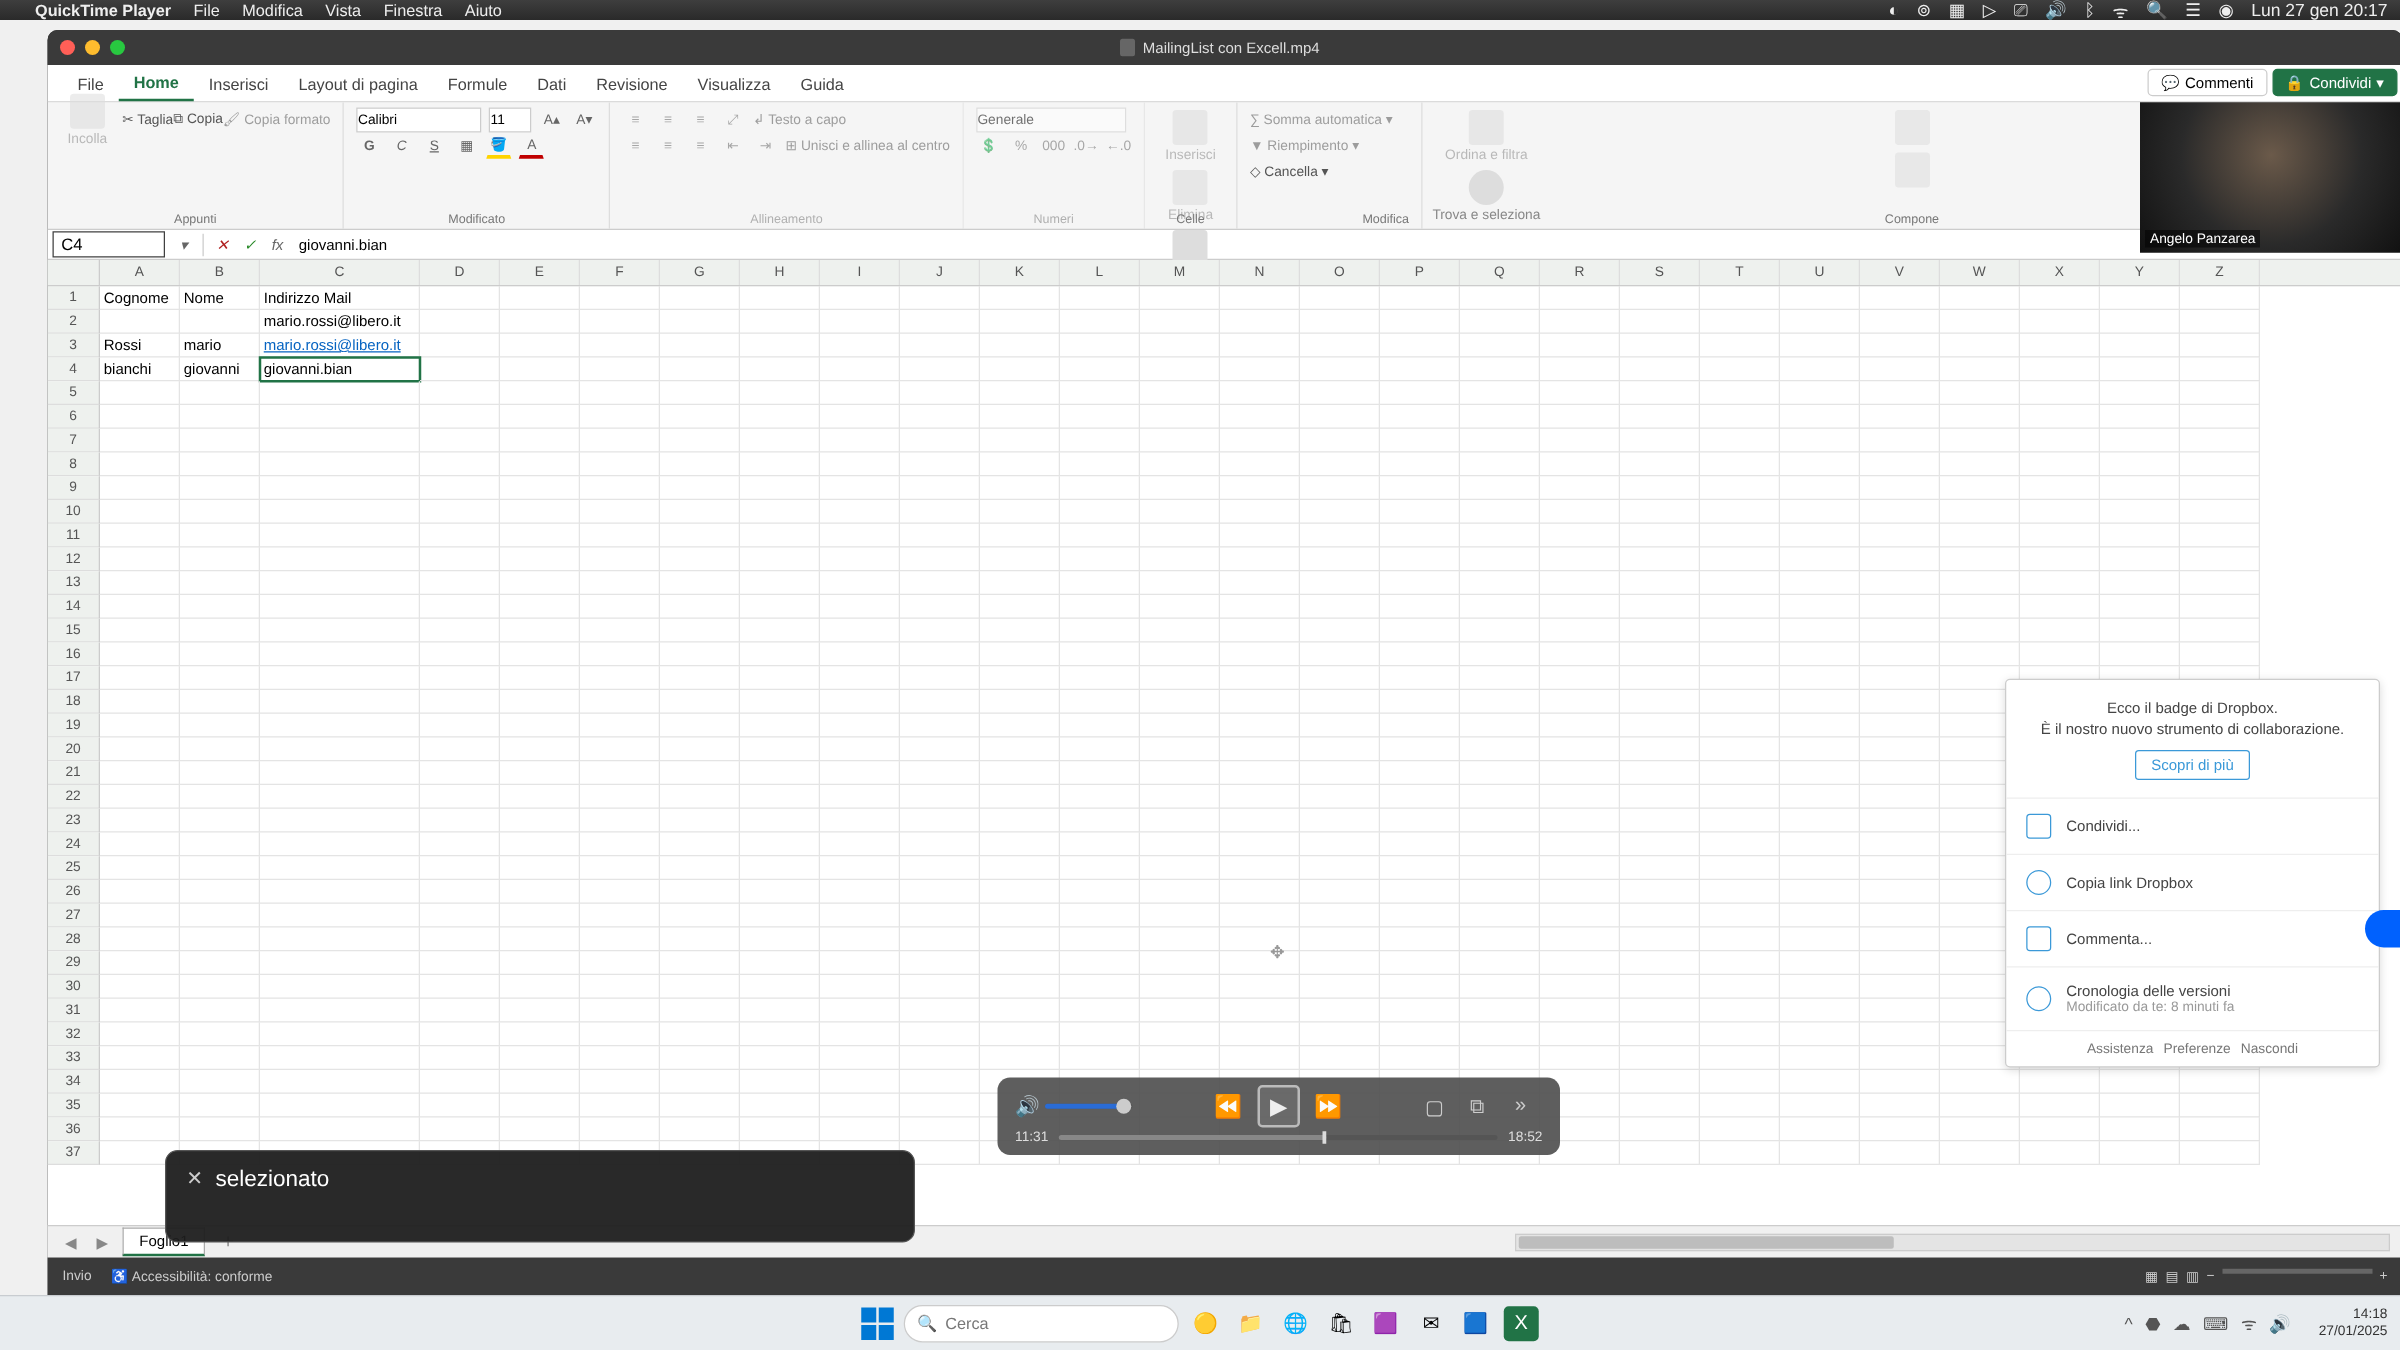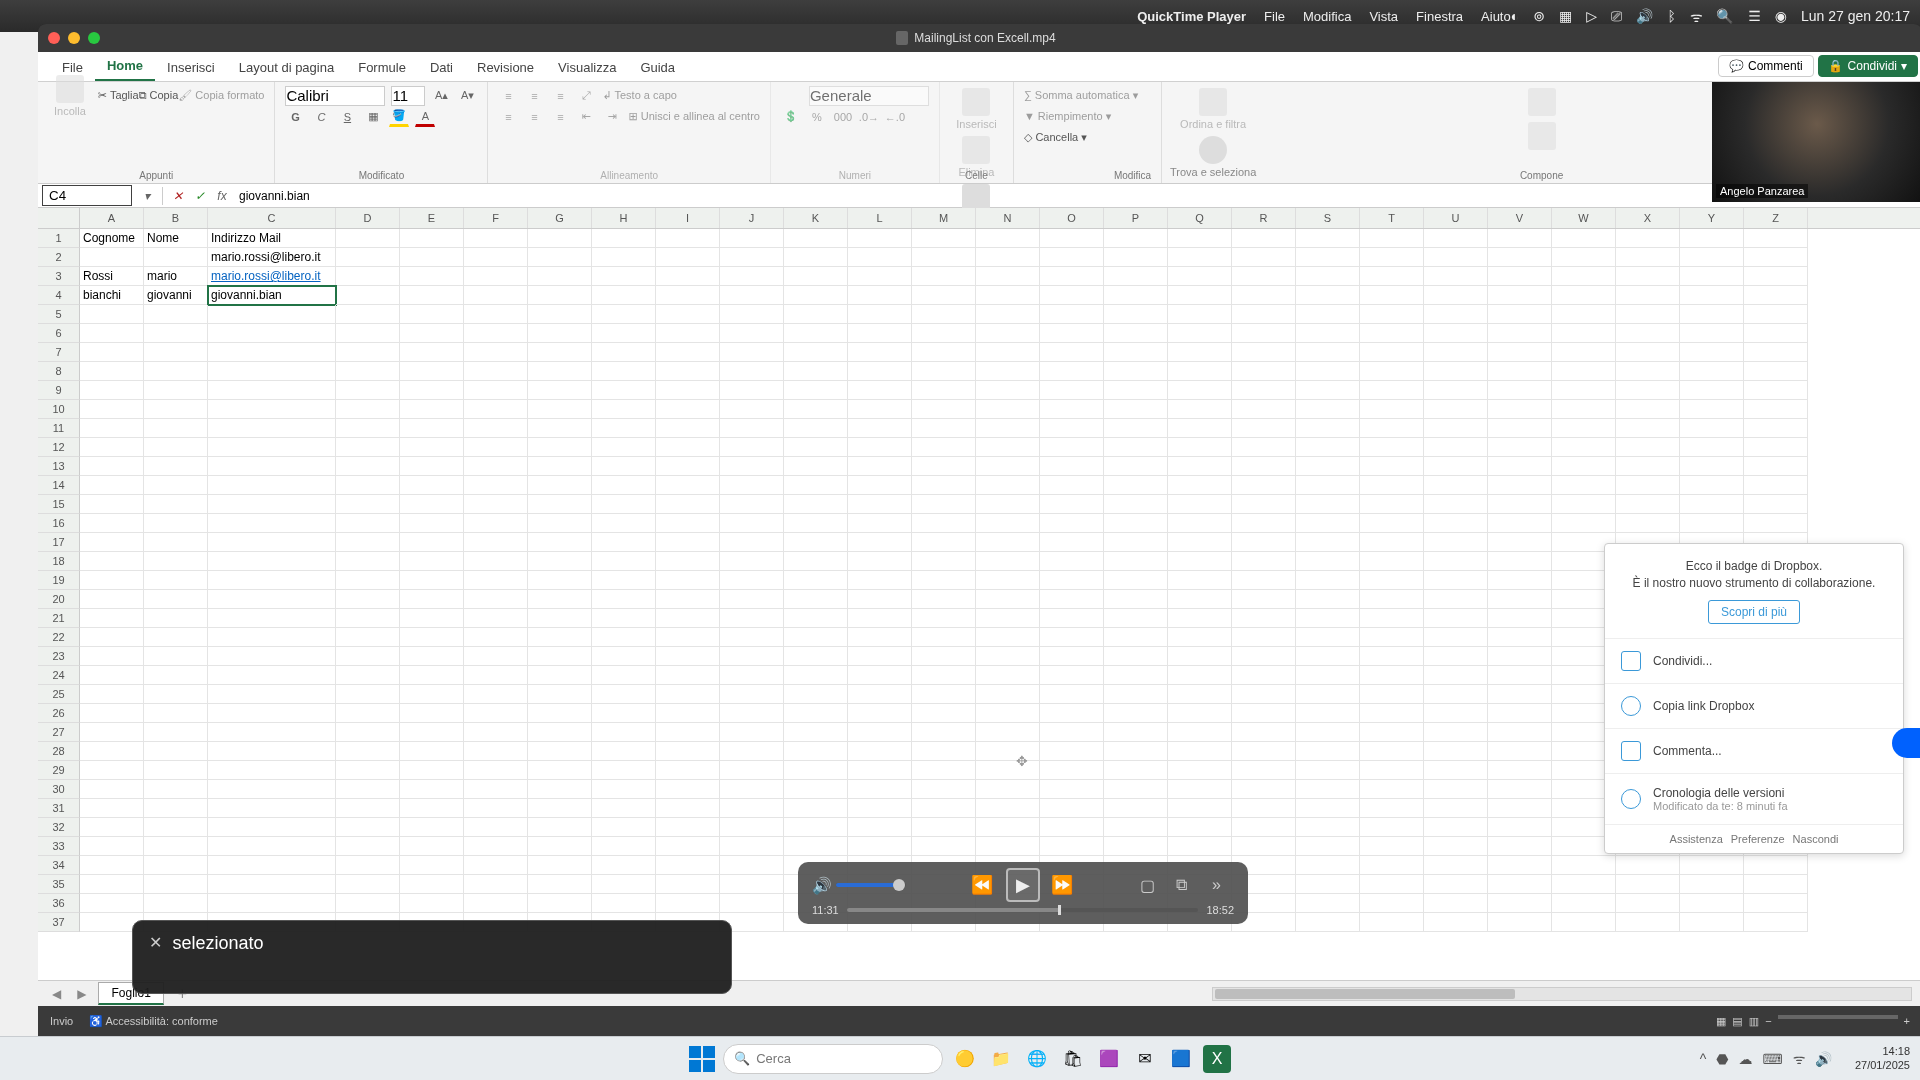--- a/index.html
+++ b/index.html
@@ -1,19 +1,19 @@
 <!DOCTYPE html>
 <html><head>
 <meta charset="utf-8">
 <style>
 * { margin: 0; padding: 0; box-sizing: border-box; font-family: -apple-system, "Segoe UI", Arial, sans-serif; }
 body { width: 1920px; height: 1080px; overflow: hidden; background: #f0f0f0; position: relative; }
 
 
-.mac-menubar { height: 16px; background: linear-gradient(#3e3e3e,#2a2a2a); color: #eee; display: flex; align-items: center; font-size: 13px; padding: 16px 10px; justify-content: flex-end; }
+.mac-menubar { height: 16px; background: linear-gradient(#3e3e3e,#2a2a2a); color: #eee; display: flex; align-items: center; font-size: 13px; padding: 0 10px; justify-content: space-between; }
 .mac-menubar .left, .mac-menubar .right { display: flex; align-items: center; gap: 18px; }
 .mac-menubar .left span:first-child { font-size: 15px; }
 .mac-menubar .right { gap: 14px; font-size: 14px; }
 .mac-menubar .app-name { font-weight: 600; }
 
 
 .qt-window { position: absolute; left: 38px; top: 24px; width: 1884px; height: 1012px; background: #222; border-radius: 8px 8px 0 0; overflow: hidden; }
 .qt-titlebar { height: 28px; background: #3a3a3a; display: flex; align-items: center; padding: 0 10px; color: #ddd; font-size: 12px; }
 .traffic { display: flex; gap: 8px; }
 .traffic span { width: 12px; height: 12px; border-radius: 50%; }
@@ -33,21 +33,21 @@
 .excel-tabs .spacer { flex: 1; }
 .excel-tabs .rbtn { margin: 0 4px 4px 0; padding: 3px 10px; border: 1px solid #ccc; border-radius: 4px; font-size: 12px; display: flex; align-items: center; gap: 4px; }
 .excel-tabs .rbtn.share { background: #217346; color: #fff; border-color: #217346; }
 
 
 .ribbon { height: 102px; background: #f5f5f5; border-bottom: 1px solid #ccc; display: flex; font-size: 11px; color: #555; position: relative; }
 .ribbon .grp { border-right: 1px solid #ddd; padding: 4px 10px 2px; display: flex; flex-direction: column; justify-content: space-between; }
 .ribbon .grp .lbl { text-align: center; font-size: 10px; color: #777; margin-top: 2px; }
 .ribbon .grp .ctrls { display: flex; flex-direction: column; gap: 2px; flex: 1; }
 .ribbon .row { display: flex; align-items: center; gap: 6px; }
-.ribbon select, .ribbon input { font-size: 15px; border: 1px solid #ccc; background: #fff; height: 20px; }
+.ribbon select, .ribbon input { font-size: 11px; border: 1px solid #ccc; background: #fff; height: 20px; }
 .ribbon .fontname { width: 100px; }
 .ribbon .fontsize { width: 34px; }
 .ribbon .btn { width: 20px; height: 20px; display: flex; align-items: center; justify-content: center; border: 1px solid transparent; color: #666; }
 .ribbon .bigbtn { display: flex; flex-direction: column; align-items: center; gap: 2px; padding: 2px 6px; color: #888; }
 .ribbon .bigbtn .ico { width: 28px; height: 28px; background: #ddd; border-radius: 3px; }
 .ribbon .disabled { opacity: 0.55; }
 
 
 .webcam { position: absolute; right: 0; top: 0; width: 210px; height: 120px; background: #1a1a1a; color: #fff; font-size: 11px; display: flex; align-items: flex-end; justify-content: flex-start; padding: 4px; z-index: 5; }
 .webcam::before { content: ""; position: absolute; inset: 0; background: radial-gradient(circle at 50% 35%, #6b5a4a 0%, #2a2a2a 55%, #111 100%); }
@@ -253,21 +253,21 @@
             <span class="btn">⇥</span>
             <span>⊞ <span>Unisci e allinea al centro</span></span>
           </div>
         </div>
         <div class="lbl">Allineamento</div>
       </div>
 
       <div class="grp disabled">
         <div class="ctrls">
           <div class="row">
-              <input style="width: 120px; margin-left: 28px;" value="Generale">
+              <input style="width: 120px;" value="Generale">
             </div>
           <div class="row">
             <span class="btn">💲</span>
             <span class="btn">%</span>
             <span class="btn">000</span>
             <span class="btn">.0→</span>
             <span class="btn">←.0</span>
           </div>
         </div>
         <div class="lbl">Numeri</div>

